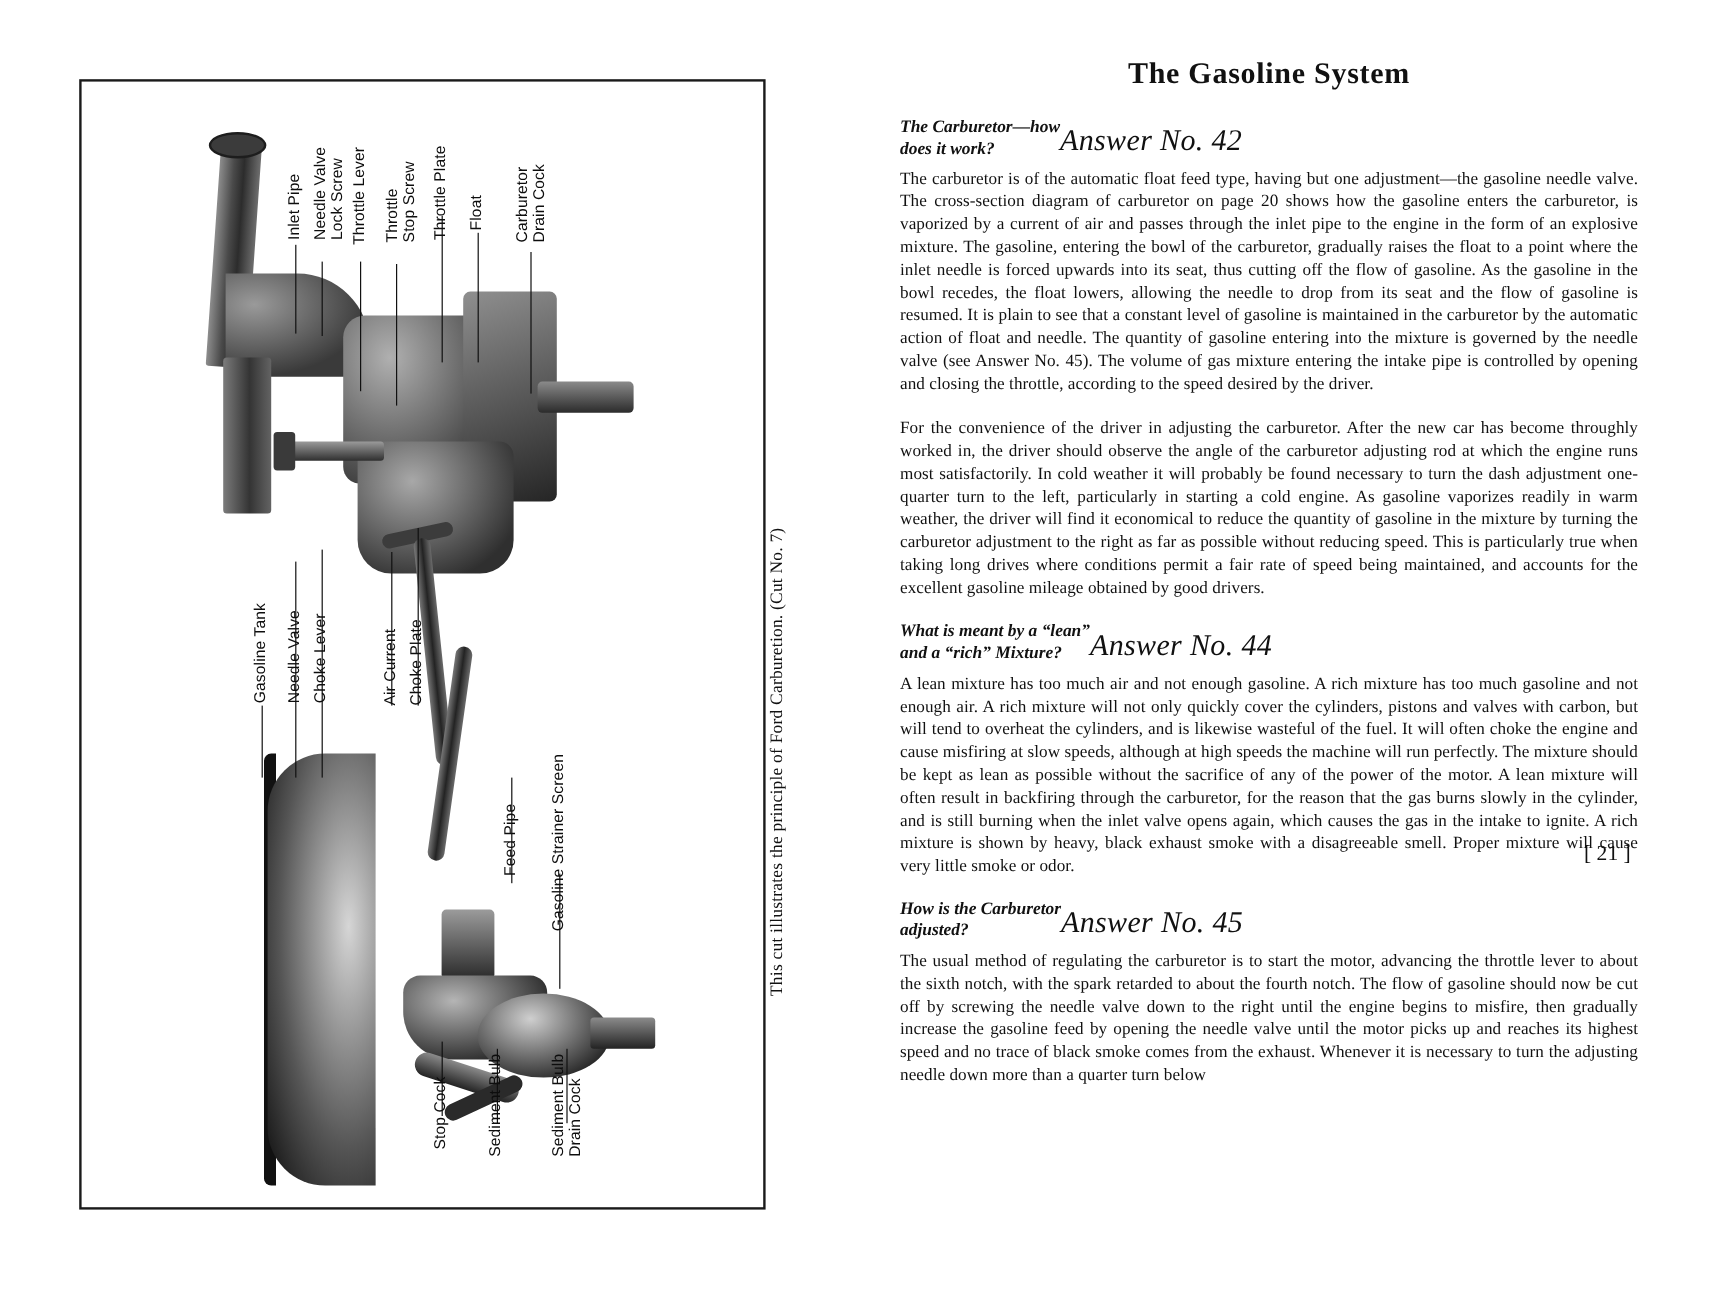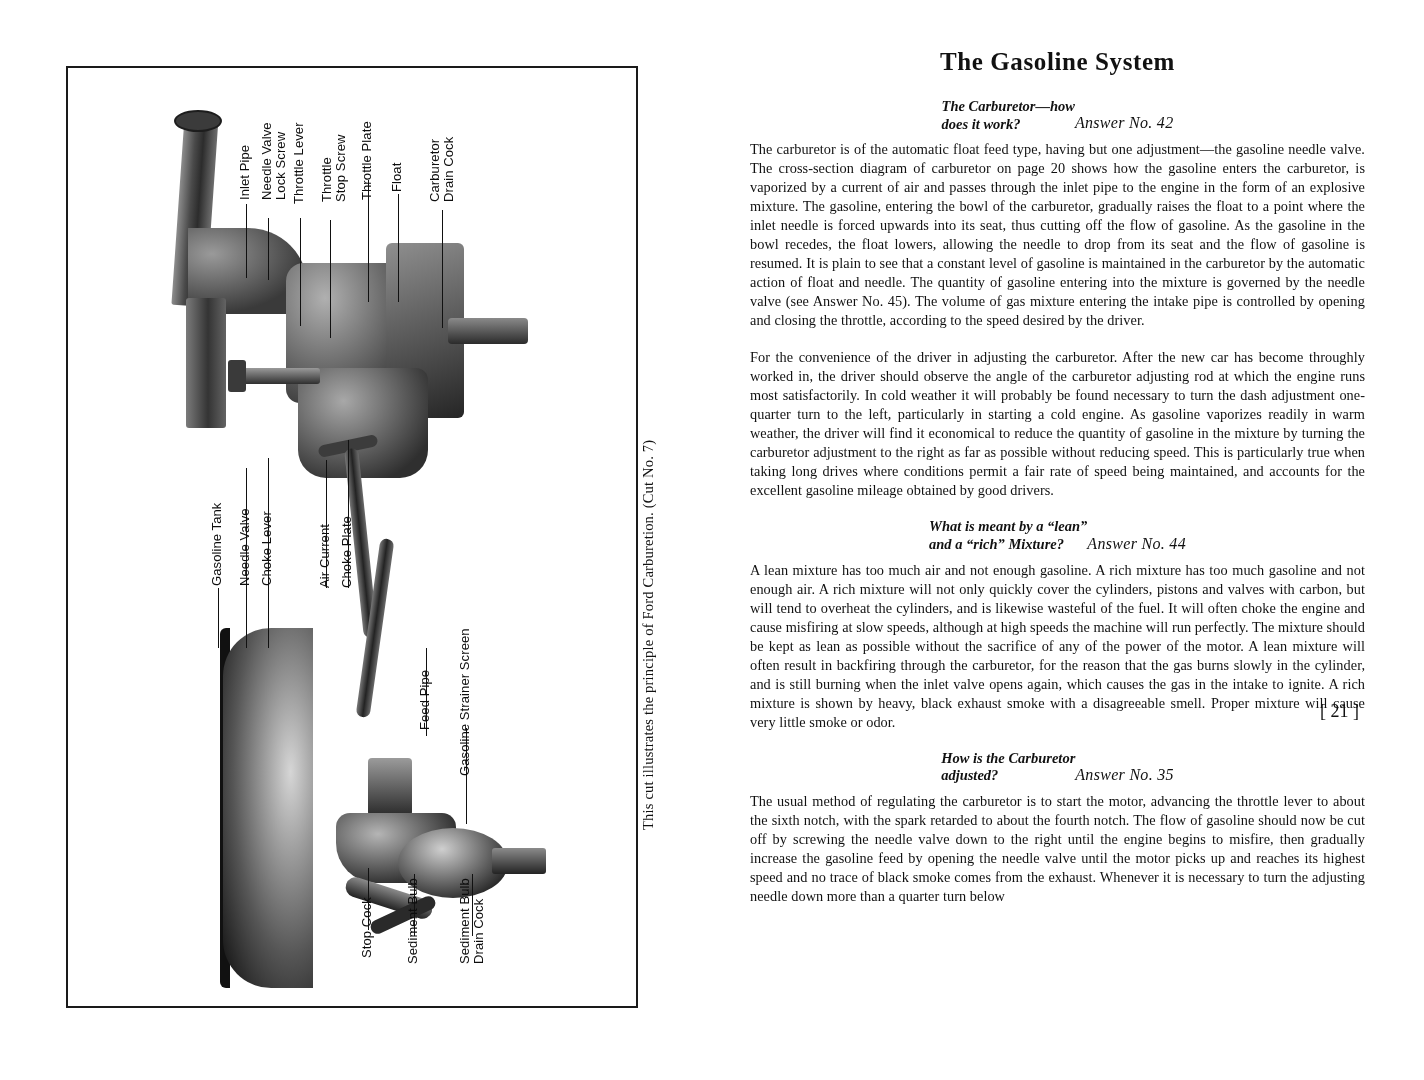--- a/index.html
+++ b/index.html
@@ -204,36 +204,36 @@
     font-weight: bold;
     font-size: 25px;
     letter-spacing: .6px;
     text-align: center;
     margin: 0 0 22px 0;
   }
   .qa { margin-bottom: 4px; }
   .qa-head {
     display: flex;
     align-items: flex-end;
-    justify-content: center;
+    justify-content: flex-start;
     margin-bottom: 7px;
     margin-top: 11px;
   }
   .q {
     font-family: "Liberation Serif", serif;
     font-style: italic;
     font-weight: bold;
     font-size: 14.5px;
     line-height: 1.22;
     max-width: 340px;
   }
   .ans {
     font-family: "Liberation Serif", serif;
     font-style: italic;
-    font-size: 16px;
+    font-size: 25px;
     letter-spacing: .3px;
     white-space: nowrap;
     padding-bottom: 1px;
   }
   .para {
     font-family: "Liberation Serif", serif;
     font-size: 14.3px;
     line-height: 1.33;
     text-align: justify;
     margin: 0 0 18px 0;
@@ -343,21 +343,21 @@
         <div class="qa-head">
           <div class="q">What is meant by a “lean”<br>and a “rich” Mixture?</div>
           <div class="ans">Answer No. 44</div>
         </div>
         <p class="para">A lean mixture has too much air and not enough gasoline.  A rich mixture has too much gasoline and not enough air.  A rich mixture will not only quickly cover the cylinders, pistons and valves with carbon, but will tend to overheat the cylinders, and is likewise wasteful of the fuel. It will often choke the engine and cause misfiring at slow speeds, although at high speeds the machine will run perfectly.  The mixture should be kept as lean as possible without the sacrifice of any of the power of the motor.  A lean mixture will often result in backfiring through the carburetor, for the reason that the gas burns slowly in the cylinder, and is still burning when the inlet valve opens again, which causes the gas in the intake to ignite.  A rich mixture is shown by heavy, black exhaust smoke with a disagreeable smell. Proper mixture will cause very little smoke or odor.</p>
       </div>
 
       <div class="qa">
         <div class="qa-head">
           <div class="q">How is the Carburetor<br>adjusted?</div>
-          <div class="ans">Answer No. 35</div>
+          <div class="ans">Answer No. 45</div>
         </div>
         <p class="para">The usual method of regulating the carburetor is to start the motor, advancing the throttle lever to about the sixth notch, with the spark retarded to about the fourth notch.  The flow of gasoline should now be cut off by screwing the needle valve down to the right until the engine begins to misfire, then gradually increase the gasoline feed by opening the needle valve until the motor picks up and reaches its highest speed and no trace of black smoke comes from the exhaust. Whenever it is necessary to turn the adjusting needle down more than a quarter turn below</p>
       </div>
     </div>
 
     <div class="folio">[ 21 ]</div>
   </div>
 </div>
 
 </body></html>

